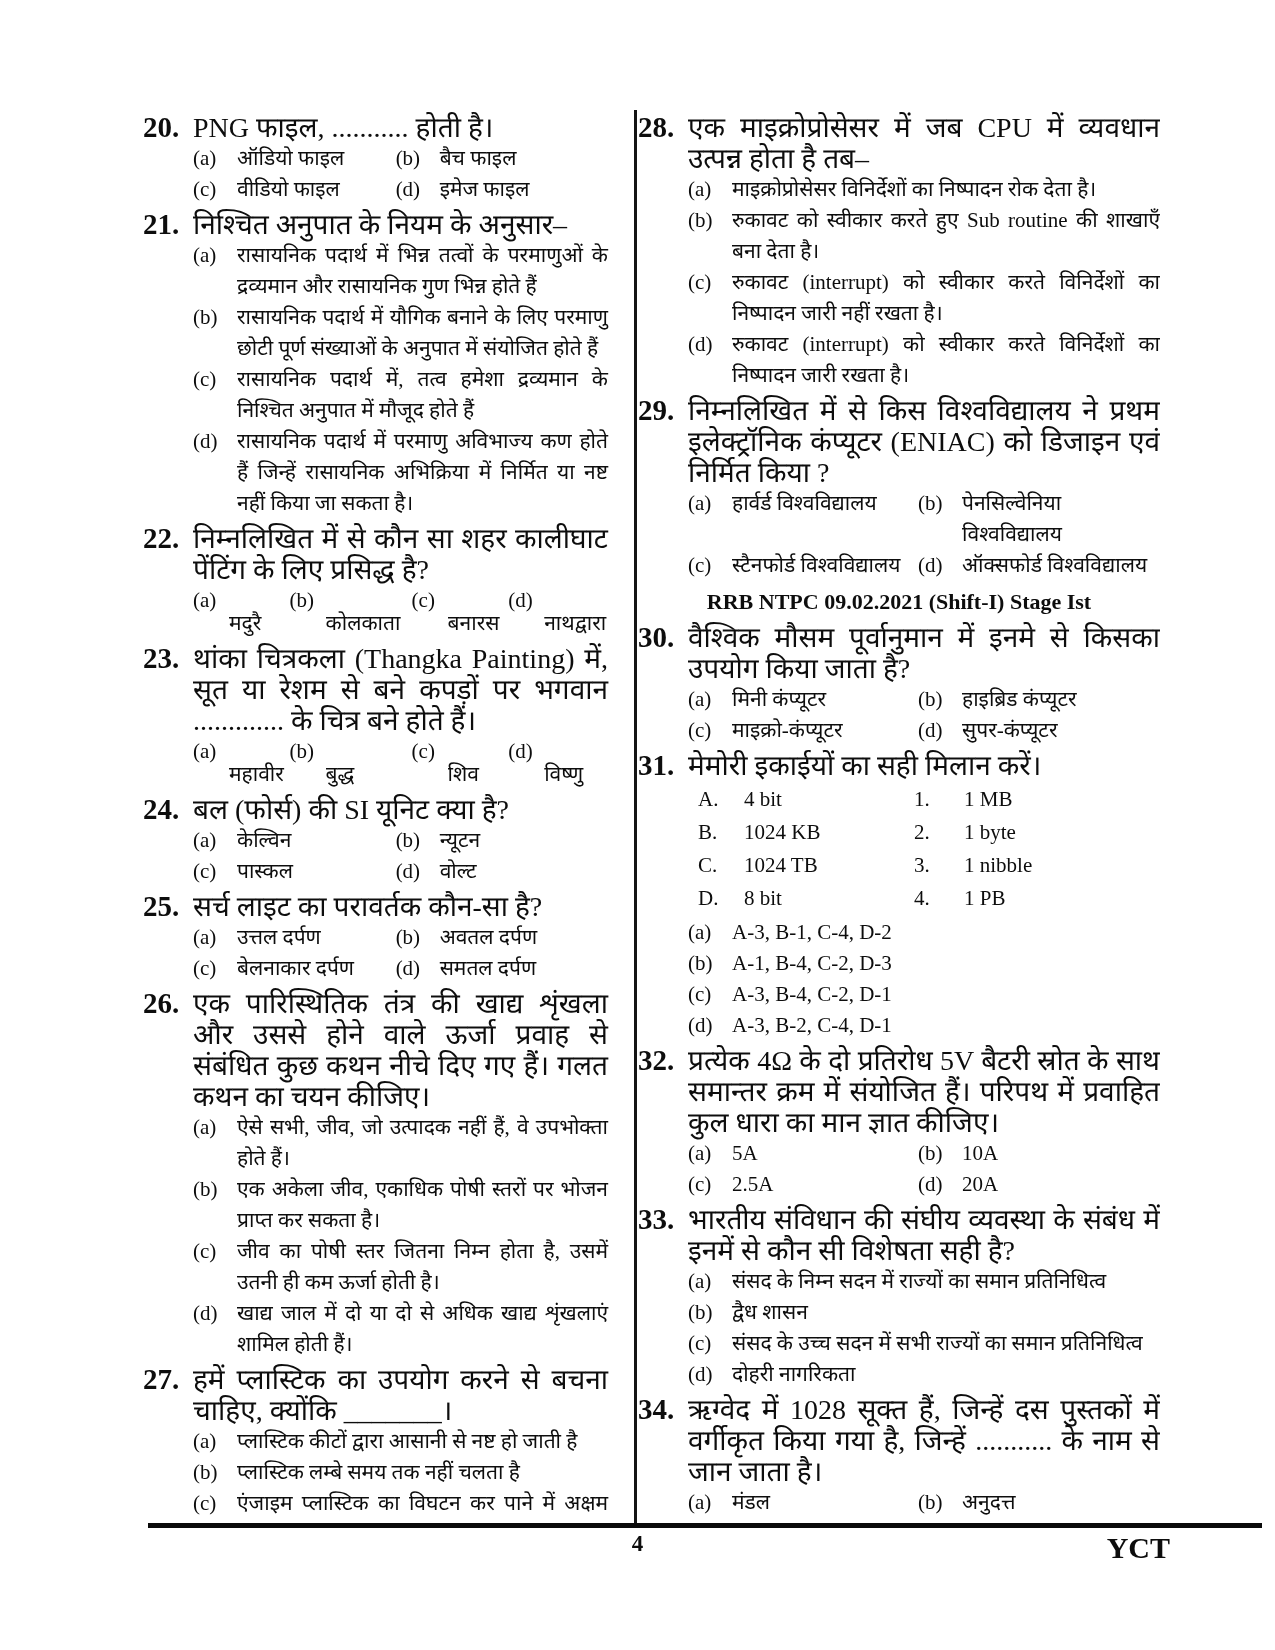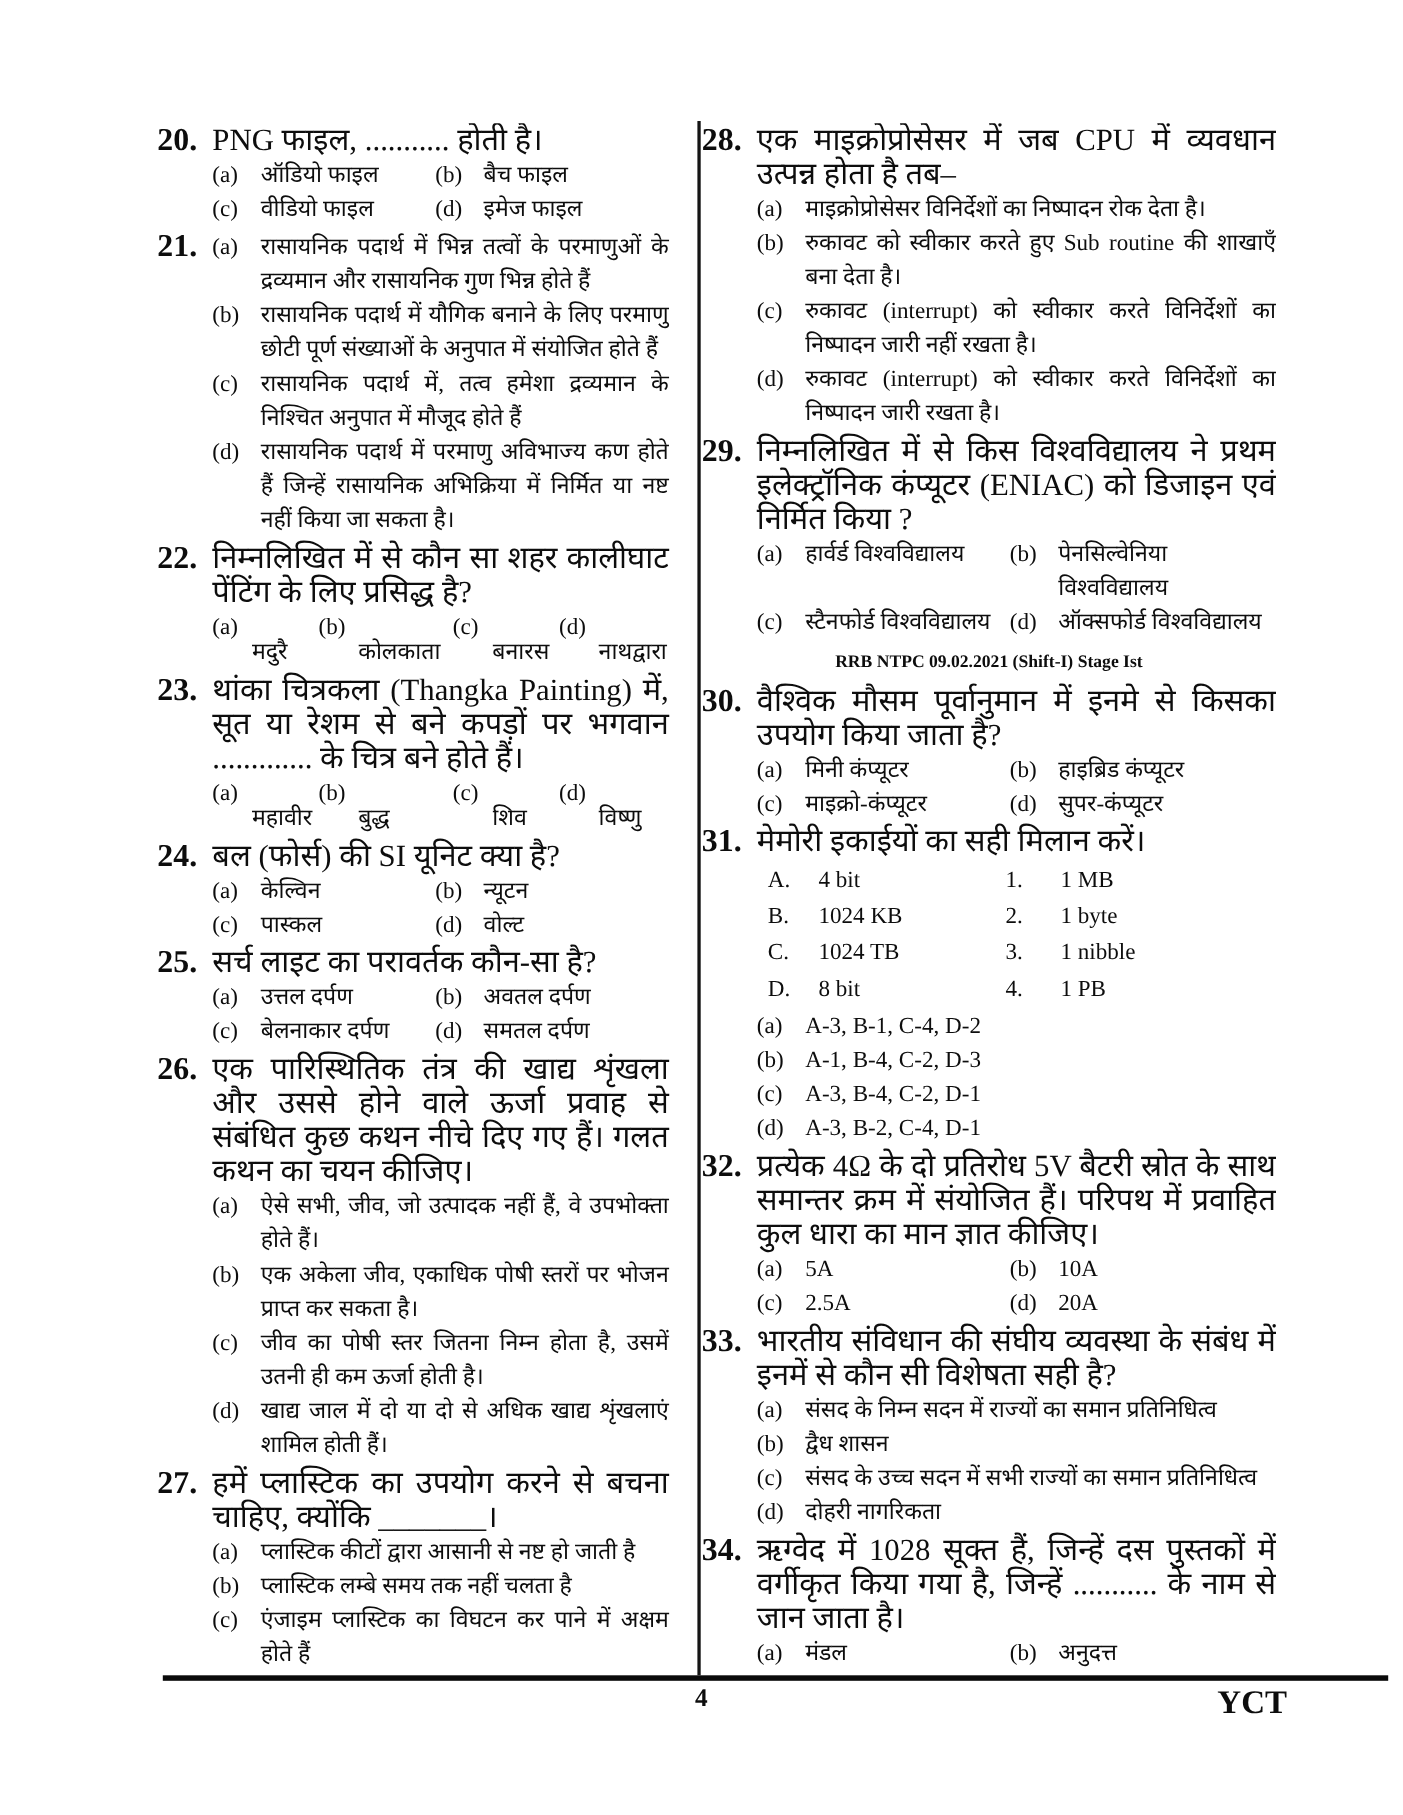--- a/index.html
+++ b/index.html
@@ -48,21 +48,21 @@
   .opts.inline { display:grid; grid-template-columns:1.02fr 1.3fr 1.02fr 1.1fr; column-gap:4px; }
   .opts.inline .olabel { flex:0 0 36px; }
   .opts.inline .otext { text-align:left; white-space:nowrap; overflow:hidden;margin-top:23px; }
 
   .opts.list .opt { width:100%; }
 
   .match { display:grid; grid-template-columns:46px 170px 50px 1fr; font-size:21px; line-height:33px; margin:2px 0 2px 10px; }
   .match span { display:block; }
 
   .source-line {
-    font-weight:bold; font-size:16px; line-height:33px;
+    font-weight:bold; font-size:22px; line-height:33px;
     text-align:center; margin:2px 0 4px 0;
   }
 
   .footer-rule {
     position:absolute; left:148px; top:1523px;
     width:1114px; height:5px; background:#0a0a0a;
   }
   .footer-page {
     position:absolute; left:0; top:1531px; width:1275px;
     text-align:center; font-weight:bold; font-size:23px;
@@ -98,20 +98,21 @@
               <div class="opt">
                 <span class="olabel">(d)</span>
                 <span class="otext">इमेज फाइल</span>
               </div>
             </div>
           </div>
         </div>
         <div class="question">
           <div class="qnum">21.</div>
           <div class="qbody">
+            <div class="stem">निश्चित अनुपात के नियम के अनुसार–</div>
             <div class="opts list">
               <div class="opt">
                 <span class="olabel">(a)</span>
                 <span class="otext">रासायनिक पदार्थ में भिन्न तत्वों के परमाणुओं के द्रव्यमान और रासायनिक गुण भिन्न होते हैं</span>
               </div>
               <div class="opt">
                 <span class="olabel">(b)</span>
                 <span class="otext">रासायनिक पदार्थ में यौगिक बनाने के लिए परमाणु छोटी पूर्ण संख्याओं के अनुपात में संयोजित होते हैं</span>
               </div>
               <div class="opt">

